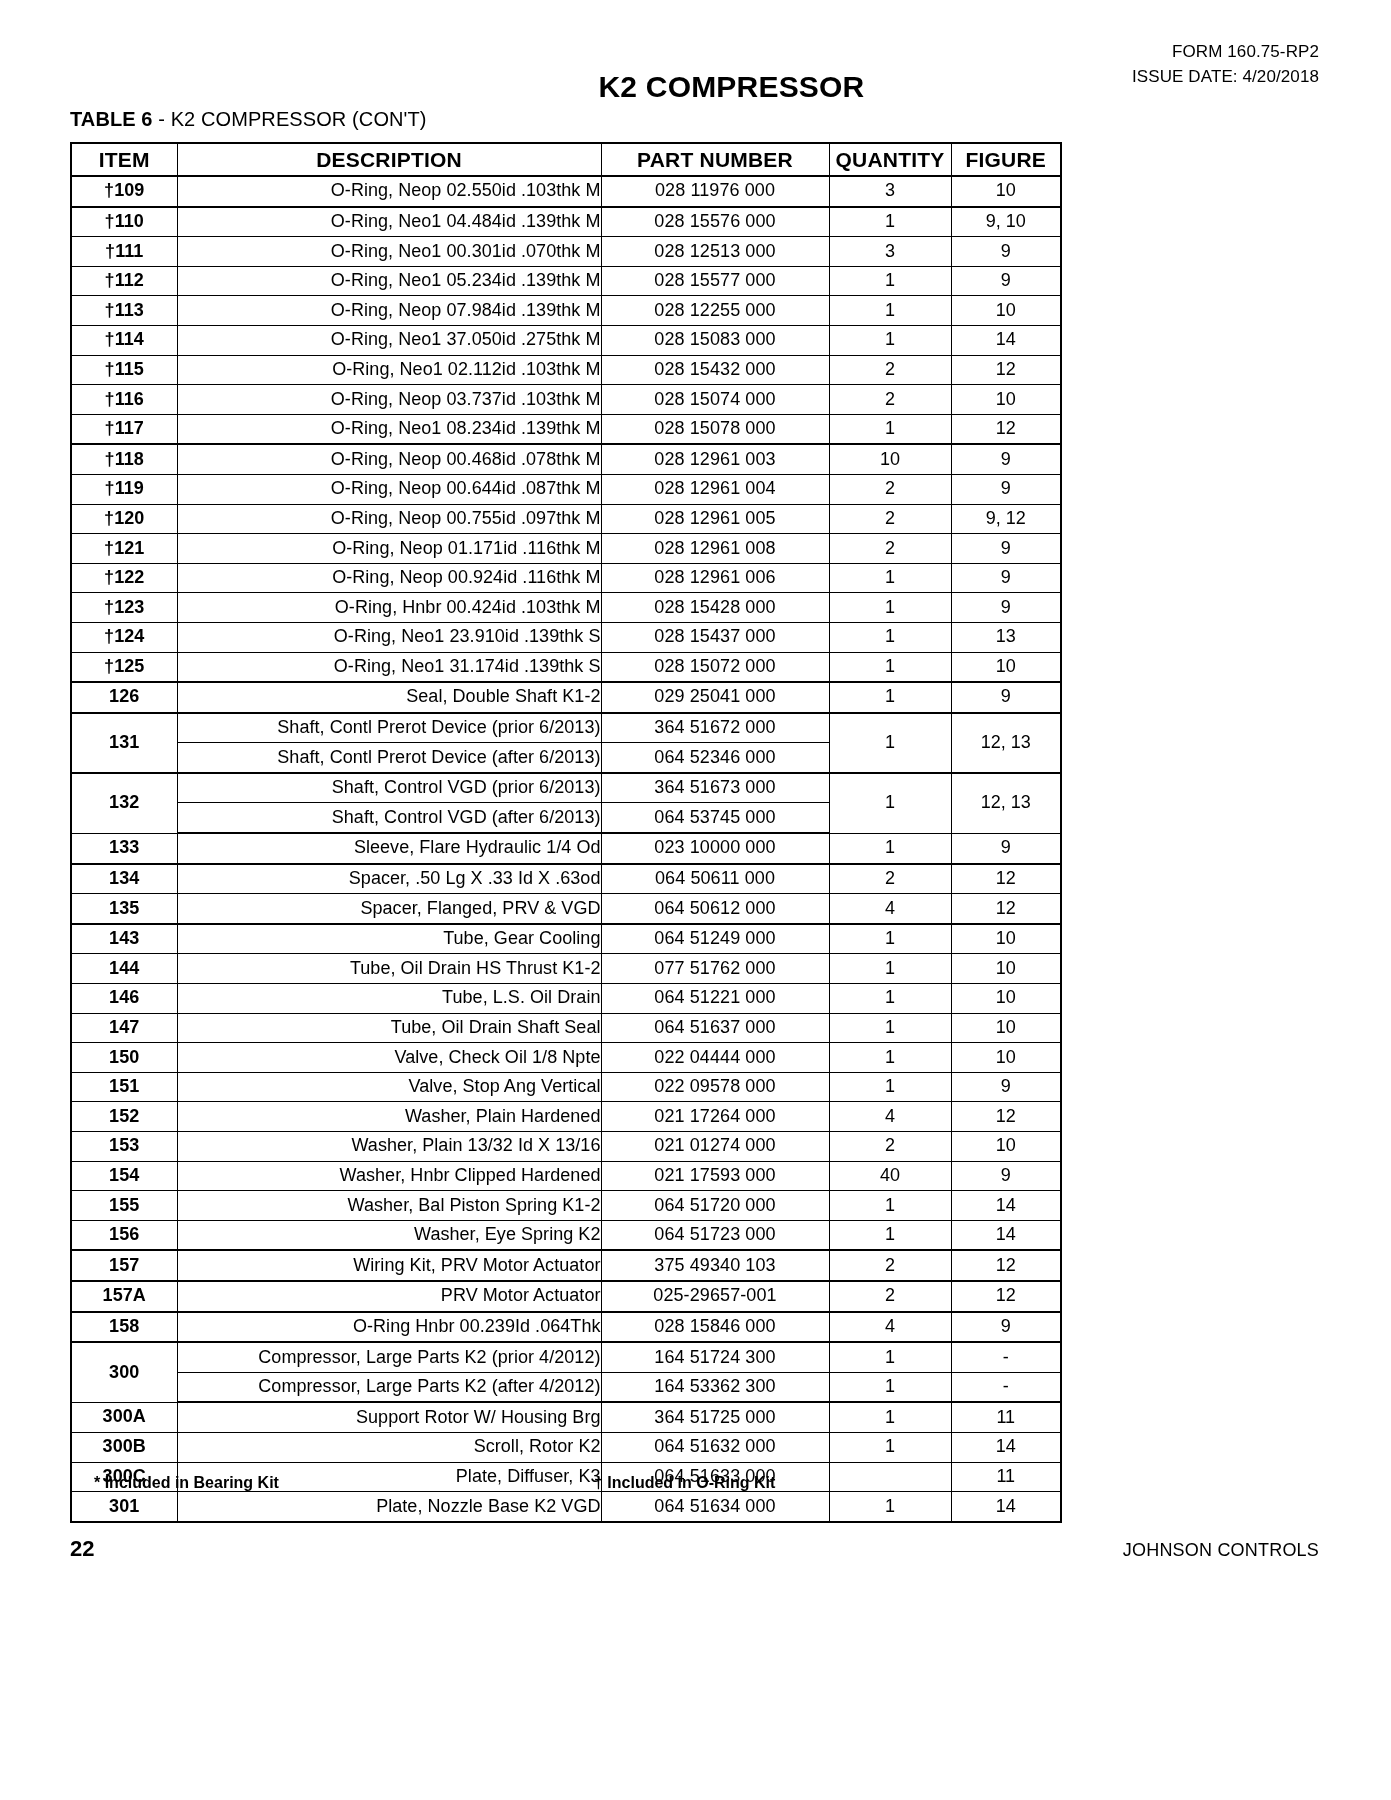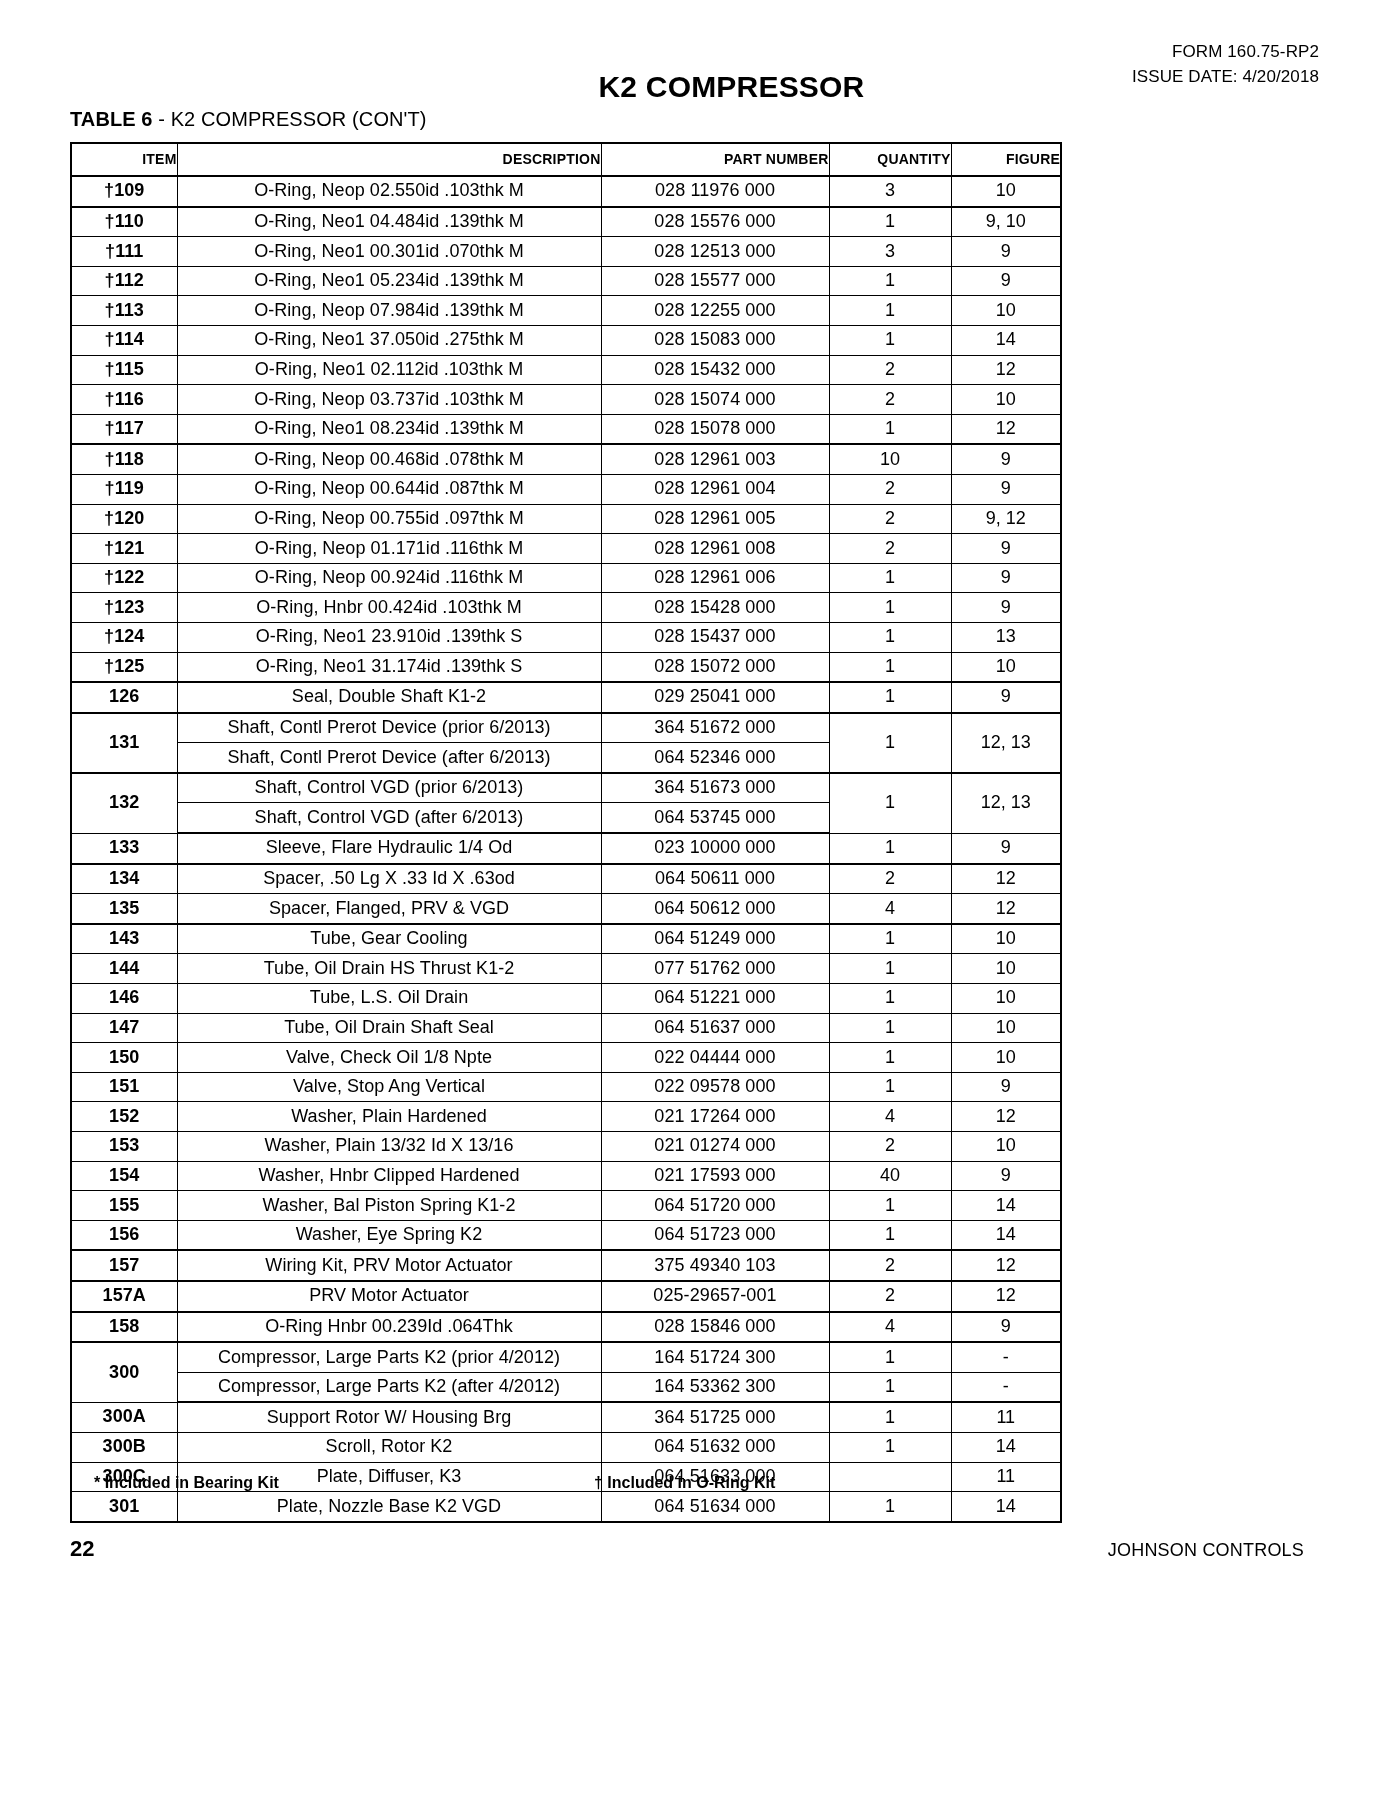--- a/index.html
+++ b/index.html
@@ -80,32 +80,32 @@
   table.parts th, table.parts td {
     border: 1px solid #000000;
     padding: 0;
     height: 28.6px;
     font-size: 18px;
     vertical-align: middle;
     line-height: 1.1;
   }
   table.parts thead th {
     font-weight: bold;
-    text-align: right;
-    font-size: 14px;
+    text-align: center;
+    font-size: 21px;
     height: 31px;
     letter-spacing: 0.2px;
   }
   .td-item {
     text-align: center;
     font-weight: bold;
     letter-spacing: 0.1px;
   }
   .td-desc {
-    text-align: center;
+    text-align: right;
     padding-left: 9px;
     letter-spacing: 0.05px;
     white-space: nowrap;
   }
   .td-part {
     text-align: center;
     letter-spacing: 0.1px;
   }
   .td-qty, .td-fig {
     text-align: center;
@@ -139,21 +139,21 @@
   
   .page-number {
     position: absolute;
     left: 70px;
     top: 1528px;
     font-size: 22px;
     font-weight: bold;
   }
   .company {
     position: absolute;
-    right: 87px;
+    right: 72px;
     top: 1532px;
     font-size: 18px;
     letter-spacing: 0.2px;
   }
 </style>
 </head>
 <body>
 
 <div class="page">
 

